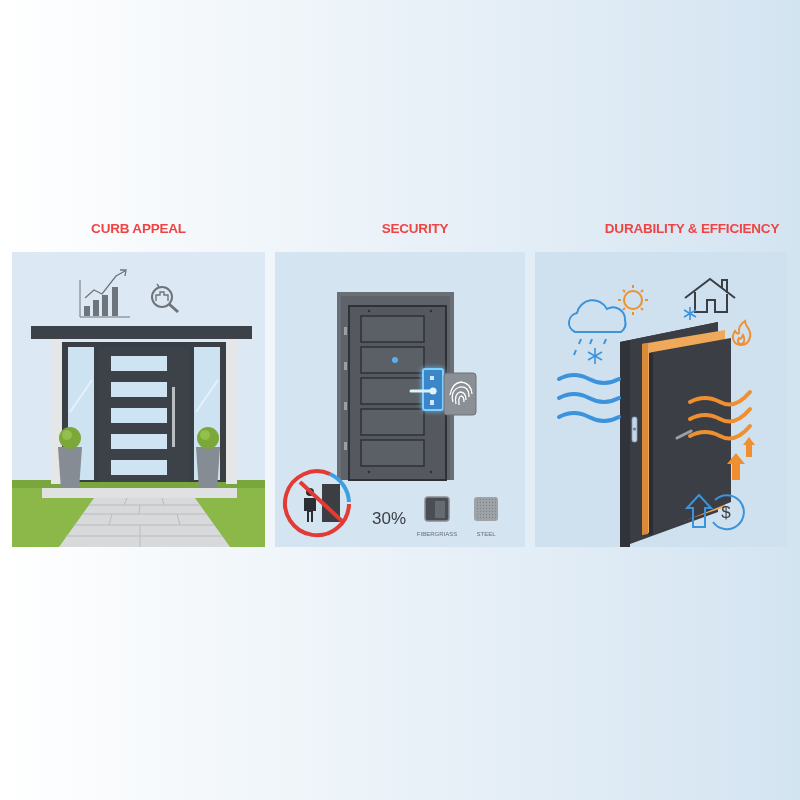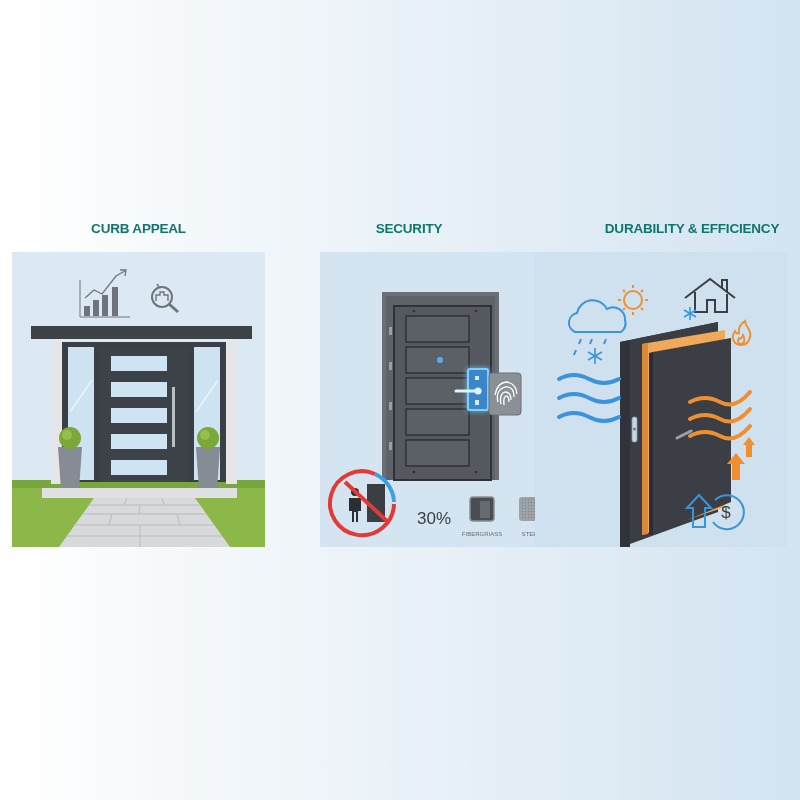--- a/index.html
+++ b/index.html
@@ -4,38 +4,38 @@
 <style>
   * { box-sizing: border-box; margin: 0; padding: 0; }
   html, body { width: 800px; height: 800px; overflow: hidden; }
   body {
     background: linear-gradient(90deg, #ffffff 0%, #f4f8fb 25%, #e6eff7 60%, #d3e4f1 100%);
     font-family: "Liberation Sans", "DejaVu Sans", sans-serif;
     position: relative;
   }
   .title {
     position: absolute; top: 221px; height: 20px;
-    font-size: 13.5px; font-weight: bold; color: #0f766e;
+    font-size: 13.5px; font-weight: bold; color: #ef4444;
     text-align: center; letter-spacing: -0.2px;
   }
   .panel {
     position: absolute; top: 252px; height: 295px;
     overflow: hidden;
   }
   .panel svg { display: block; width: 100%; height: 100%; }
   #p1 { left: 12px; width: 253px; background: #dce9f5; }
-  #p2 { left: 275px; width: 250px; background: #d4e4f1; margin-left: 45px; }
+  #p2 { left: 275px; width: 250px; background: #d4e4f1; }
   #p3 { left: 535px; width: 252px; background: #cfe1ef; }
   .label-text { font-family: "Liberation Sans", sans-serif; }
 </style>
 </head>
 <body>
 
 <div class="title" style="left:12px;width:253px;">CURB APPEAL</div>
-<div class="title" style="left:284px;width:250px;">SECURITY</div>
+<div class="title" style="left:290px;width:250px;">SECURITY</div>
 <div class="title" style="left:566px;width:252px;">DURABILITY &amp; EFFICIENCY</div>
 
 <div class="panel" id="p1">
   <svg viewBox="0 0 253 295">
 
     <rect x="0" y="228" width="253" height="67" fill="#8cb84a"></rect>
     <rect x="0" y="228" width="253" height="8" fill="#7aa63e"></rect>
 
     <g stroke="#6e747b" fill="#6e747b">
       <line x1="68" y1="28" x2="68" y2="65" stroke-width="1"></line>

